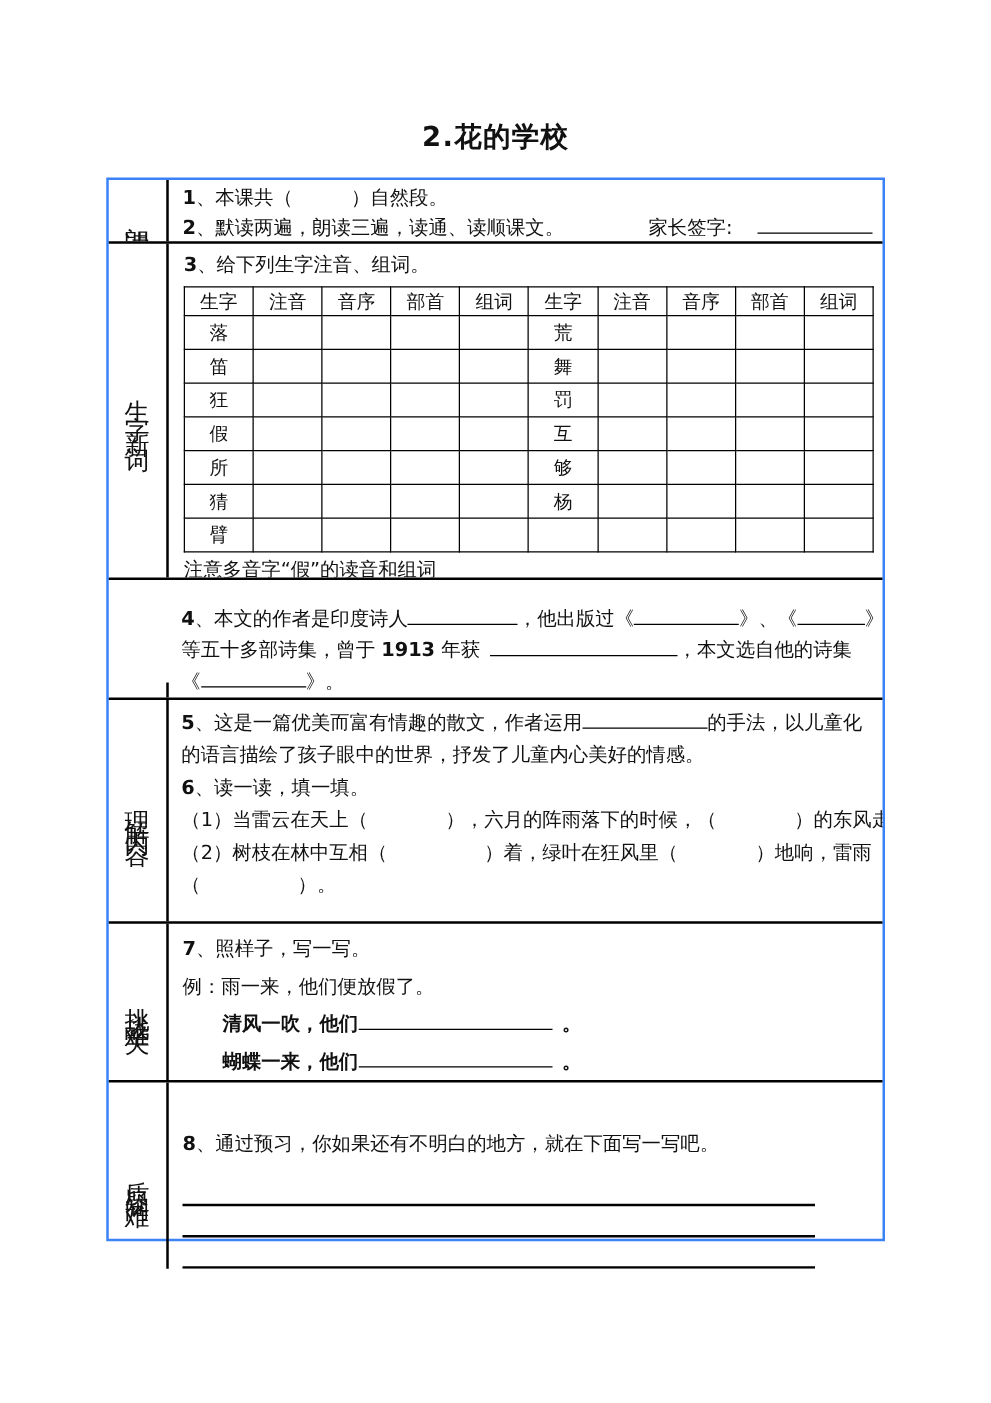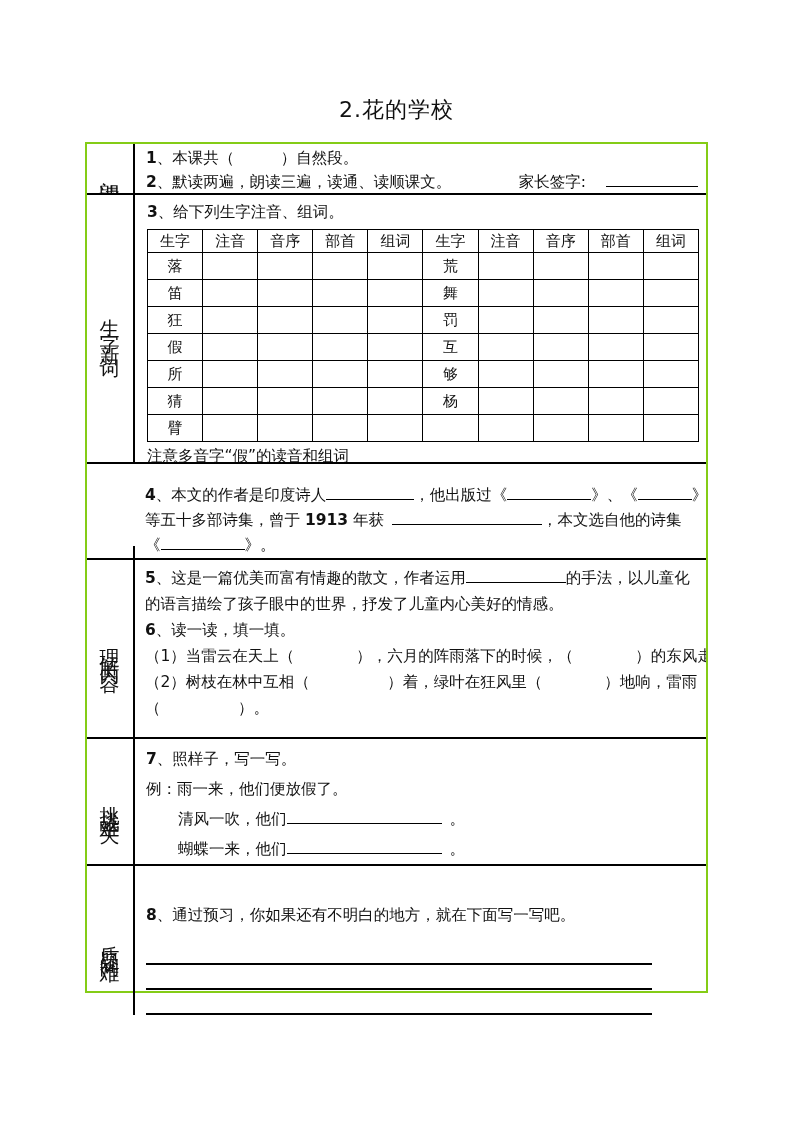--- a/index.html
+++ b/index.html
@@ -4,25 +4,25 @@
 <style>
   * { margin:0; padding:0; box-sizing:border-box; }
   html,body { background:#ffffff; }
   body {
     width:793px; height:1122px; position:relative;
     font-family:"DejaVu Sans","Liberation Sans",sans-serif;
     color:#111; font-size:15.5px;
   }
   .page-title {
     position:absolute; top:95px; left:0; width:100%;
-    text-align:center; font-size:22px; font-weight:normal; letter-spacing:1px;
+    text-align:center; font-size:22px; font-weight:bold; letter-spacing:1px;
   }
   .sheet {
     position:absolute; left:85px; top:142px; width:623px; height:851px;
-    border:2px solid #84cc16; display:flex; flex-direction:column;
+    border:2px solid #3b82f6; display:flex; flex-direction:column;
   }
   .row { display:flex; border-bottom:2px solid #000; }
   .row-reading      { height:51px; }
   .row-vocab        { height:269px; }
   .row-materials    { height:96px;align-items:flex-end; }
   .row-comprehension{ height:187px; }
   .row-challenge    { height:128px; }
   .row-questions    { flex:1; border-bottom:none; }
   .side {
     flex:0 0 48px; border-right:2px solid #000;
@@ -69,21 +69,21 @@
   .row-materials .content { padding:21px 6px 0 10px; }
   .row-materials .line { line-height:25px; }
 
   
   .row-comprehension .content { padding:5px 4px 16px 10px; }
   .row-comprehension .line { line-height:26px; }
 
   
   .row-challenge .content { padding:5px 8px 0 11px; }
   .row-challenge .line { line-height:30px; }
-  .indent { padding-left:32px; }
+  .indent { padding-left:32px;font-weight:bold; }
 
   
   .row-questions .content { padding:7px 8px 0 11px;margin-top:30px; }
   .row-questions .line { line-height:25px; }
   .answer-line {
     width:506px; height:25px; border-bottom:2px solid #000;
   }
   .answer-line.first { height:37px; }
 </style>
 </head>

